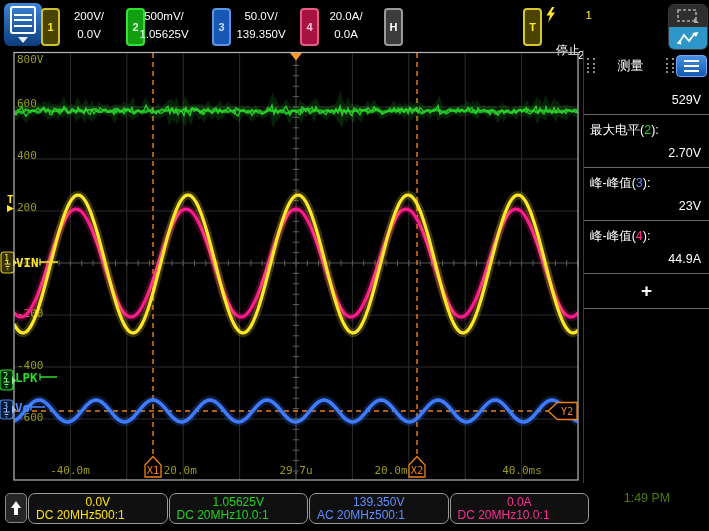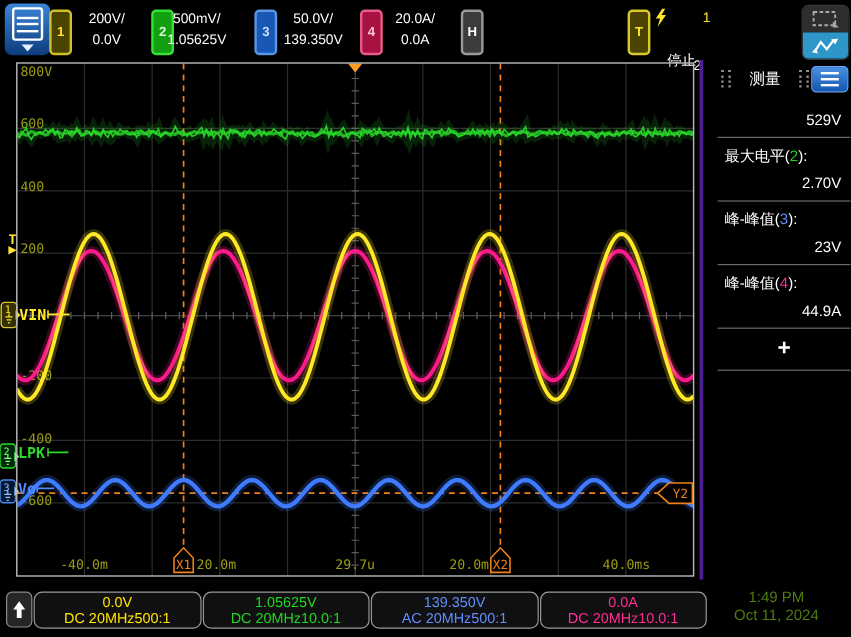--- a/index.html
+++ b/index.html
@@ -28,21 +28,21 @@
   .trig-block{position:absolute;left:544px;top:6px;width:48px;color:#ffe62e;font-size:11.5px;}
   .trig-row1{display:flex;align-items:center;justify-content:space-between;height:18px;}
   .trig-stop{color:#fff;text-align:center;margin-top:18px;font-size:12px;}
   .trig-level{position:absolute;left:578px;top:9px;width:44px;color:#fff;font-size:11.5px;text-align:left;margin-top:40px;}
   .tr-btn{position:absolute;left:668px;top:4px;width:38px;height:44px;border-radius:6px;overflow:hidden;
           border:1px solid #3a3a3a;}
   .tr-top{height:22px;background:#2e2e2e;display:flex;align-items:center;justify-content:center;}
   .tr-bot{height:22px;background:#2e96c8;display:flex;align-items:center;justify-content:center;}
   
   .panel{position:absolute;left:583px;top:50px;width:126px;height:433px;background:#000;
-         border-left:3px solid #4c1d95;box-sizing:border-box;padding-left:12px;}
+         border-left:1px solid #4c1d95;box-sizing:border-box;}
   .panel-head{display:flex;align-items:center;height:27px;padding:2px 2px 0 3px;}
   .grip{width:4px;height:15px;border-left:2px dotted #8a8a8a;border-right:2px dotted #8a8a8a;}
   .panel-title{flex:1;text-align:center;color:#fff;font-size:13px;}
   .panel-menu-btn{width:31px;height:22px;border-radius:4px;margin-left:2px;
                   background:linear-gradient(#4a90e2,#1258b0);border:1px solid #6aa8ff;
                   display:flex;align-items:center;justify-content:center;box-sizing:border-box;}
   .list-glyph{width:15px;height:12px;display:flex;flex-direction:column;justify-content:space-between;}
   .list-glyph i{display:block;height:2px;background:#fff;}
   .meas-row{padding:7px 6px 5px 6px;border-bottom:1px solid #6a6a6a;color:#fff;font-size:12.5px;}
   .meas-val{text-align:right;padding:7px 2px 2px 0;}
@@ -51,21 +51,21 @@
             border-bottom:1px solid #6a6a6a;color:#fff;font-size:19px;font-weight:bold;}
   
   .bottombar{position:absolute;left:0;top:487px;width:709px;height:44px;background:#000;}
   .up-btn{position:absolute;left:5px;top:6px;width:22px;height:30px;background:#262626;
           border:1px solid #8a8a8a;border-radius:5px;display:flex;align-items:center;justify-content:center;
           box-sizing:border-box;}
   .chboxes{position:absolute;left:28px;top:6px;width:562px;height:31px;display:flex;}
   .chbox{flex:1;border:1px solid #9a9a9a;border-radius:7px;background:#101010;margin-right:1px;
          padding:1px 7px;font-size:12px;box-sizing:border-box;}
   .chbox .v{text-align:center;line-height:14px;}
-  .chbox .sub{display:flex;justify-content:center;line-height:13px;}
+  .chbox .sub{display:flex;justify-content:flex-start;line-height:13px;}
   .clock{position:absolute;left:596px;top:4px;width:102px;text-align:center;color:#4d7c0f;
          font-size:12.5px;line-height:15px;}
   
   .plot-svg{position:absolute;left:0;top:50px;}
   .smono{font-family:"DejaVu Sans Mono",monospace;}
   text{user-select:none;}
 </style>
 </head>
 <body>
 
@@ -410,17 +410,16 @@
       <div class="chbox c4">
         <div class="v">0.0A</div>
         <div class="sub">
             <span>DC 20MHz</span>
             <span>10.0:1</span>
           </div>
       </div>
     </div>
     <div class="clock">
       <div>1:49 PM</div>
-      <div>Oct 11, 2024</div>
     </div>
   </div>
 
 </div>
 
 </body></html>

